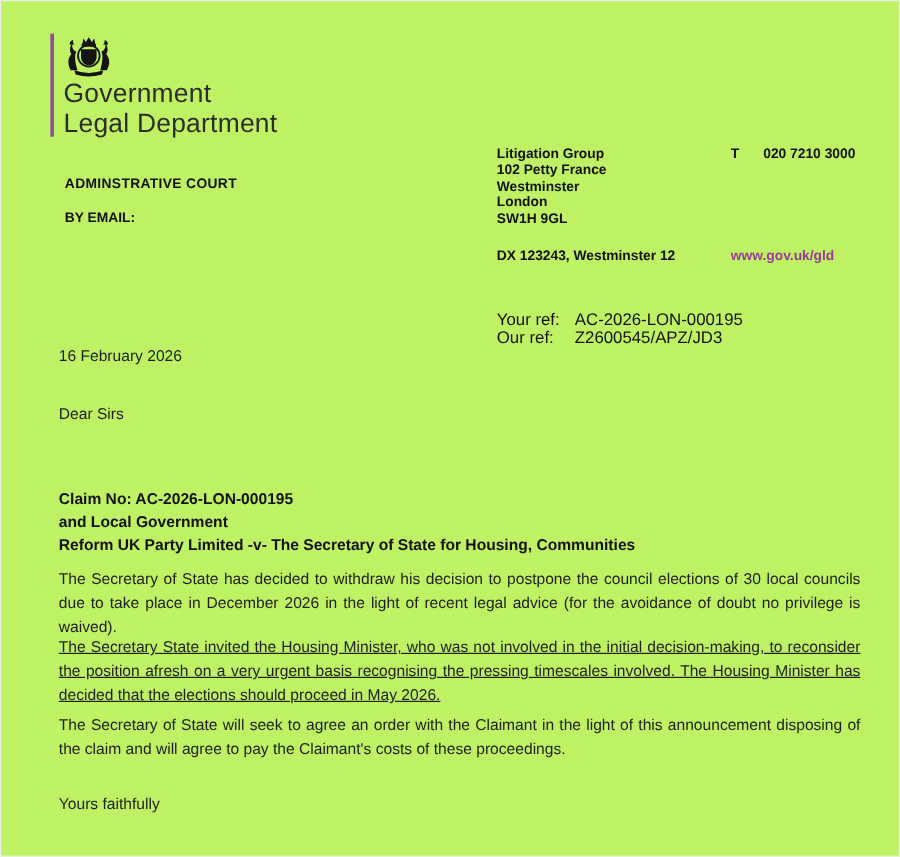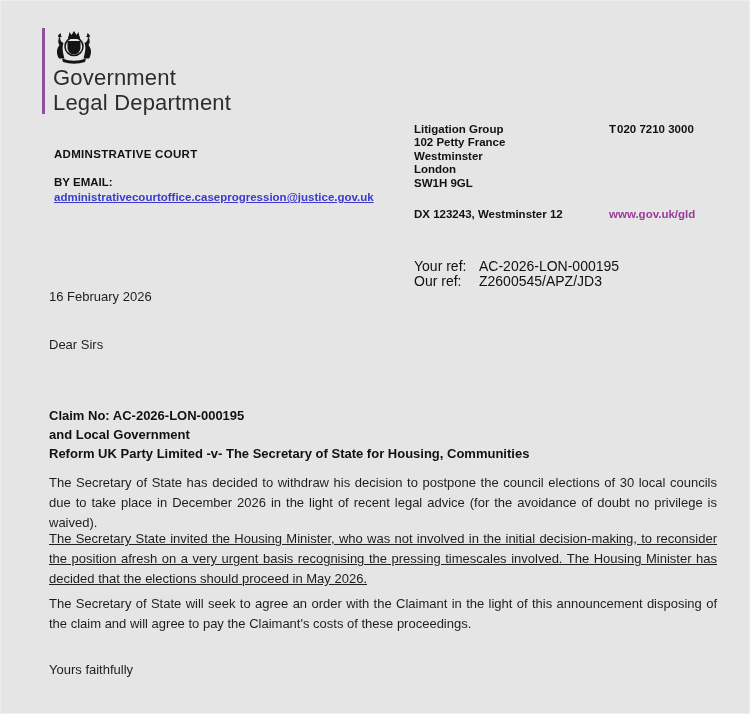--- a/index.html
+++ b/index.html
@@ -12,21 +12,21 @@
   *{margin:0;padding:0;box-sizing:border-box;}
   html,body{background:#ffffff;}
   body{
     font-family:"Liberation Sans","DejaVu Sans",sans-serif;
     color:var(--ink);
   }
   .page{
     position:relative;
     width:750px;
     height:714px;
-    background:#e5e5e5;
+    background:#bef264;
     border:1px solid #ededed;
     overflow:hidden;
   }
   
   .logo-bar{
     position:absolute;
     left:41px;top:27px;
     width:3px;height:86px;
     background:var(--bar);
   }
@@ -78,21 +78,21 @@
     line-height:13.4px;
     color:var(--head);
   }
   .phone{
     position:absolute;
     left:608px;top:122px;
     font-size:11.5px;
     font-weight:bold;
     color:var(--head);
   }
-  .phone .num{margin-left:1px;}
+  .phone .num{margin-left:20px;}
   .dx{
     position:absolute;
     left:413px;top:207px;
     font-size:11.5px;
     font-weight:bold;
     color:var(--head);
   }
   .website{
     position:absolute;
     left:608px;top:207px;
@@ -175,21 +175,20 @@
     </g>
   </svg>
 
   <div class="brand-name">
     <div>Government</div>
     <div>Legal Department</div>
   </div>
 
   <div class="court">ADMINSTRATIVE COURT</div>
   <div class="by-email">BY EMAIL:</div>
-  <a class="email-link">administrativecourtoffice.caseprogression@justice.gov.uk</a>
 
   <div class="office-address">
     <div>Litigation Group</div>
     <div>102 Petty France</div>
     <div>Westminster</div>
     <div>London</div>
     <div>SW1H 9GL</div>
   </div>
 
   <div class="phone">

